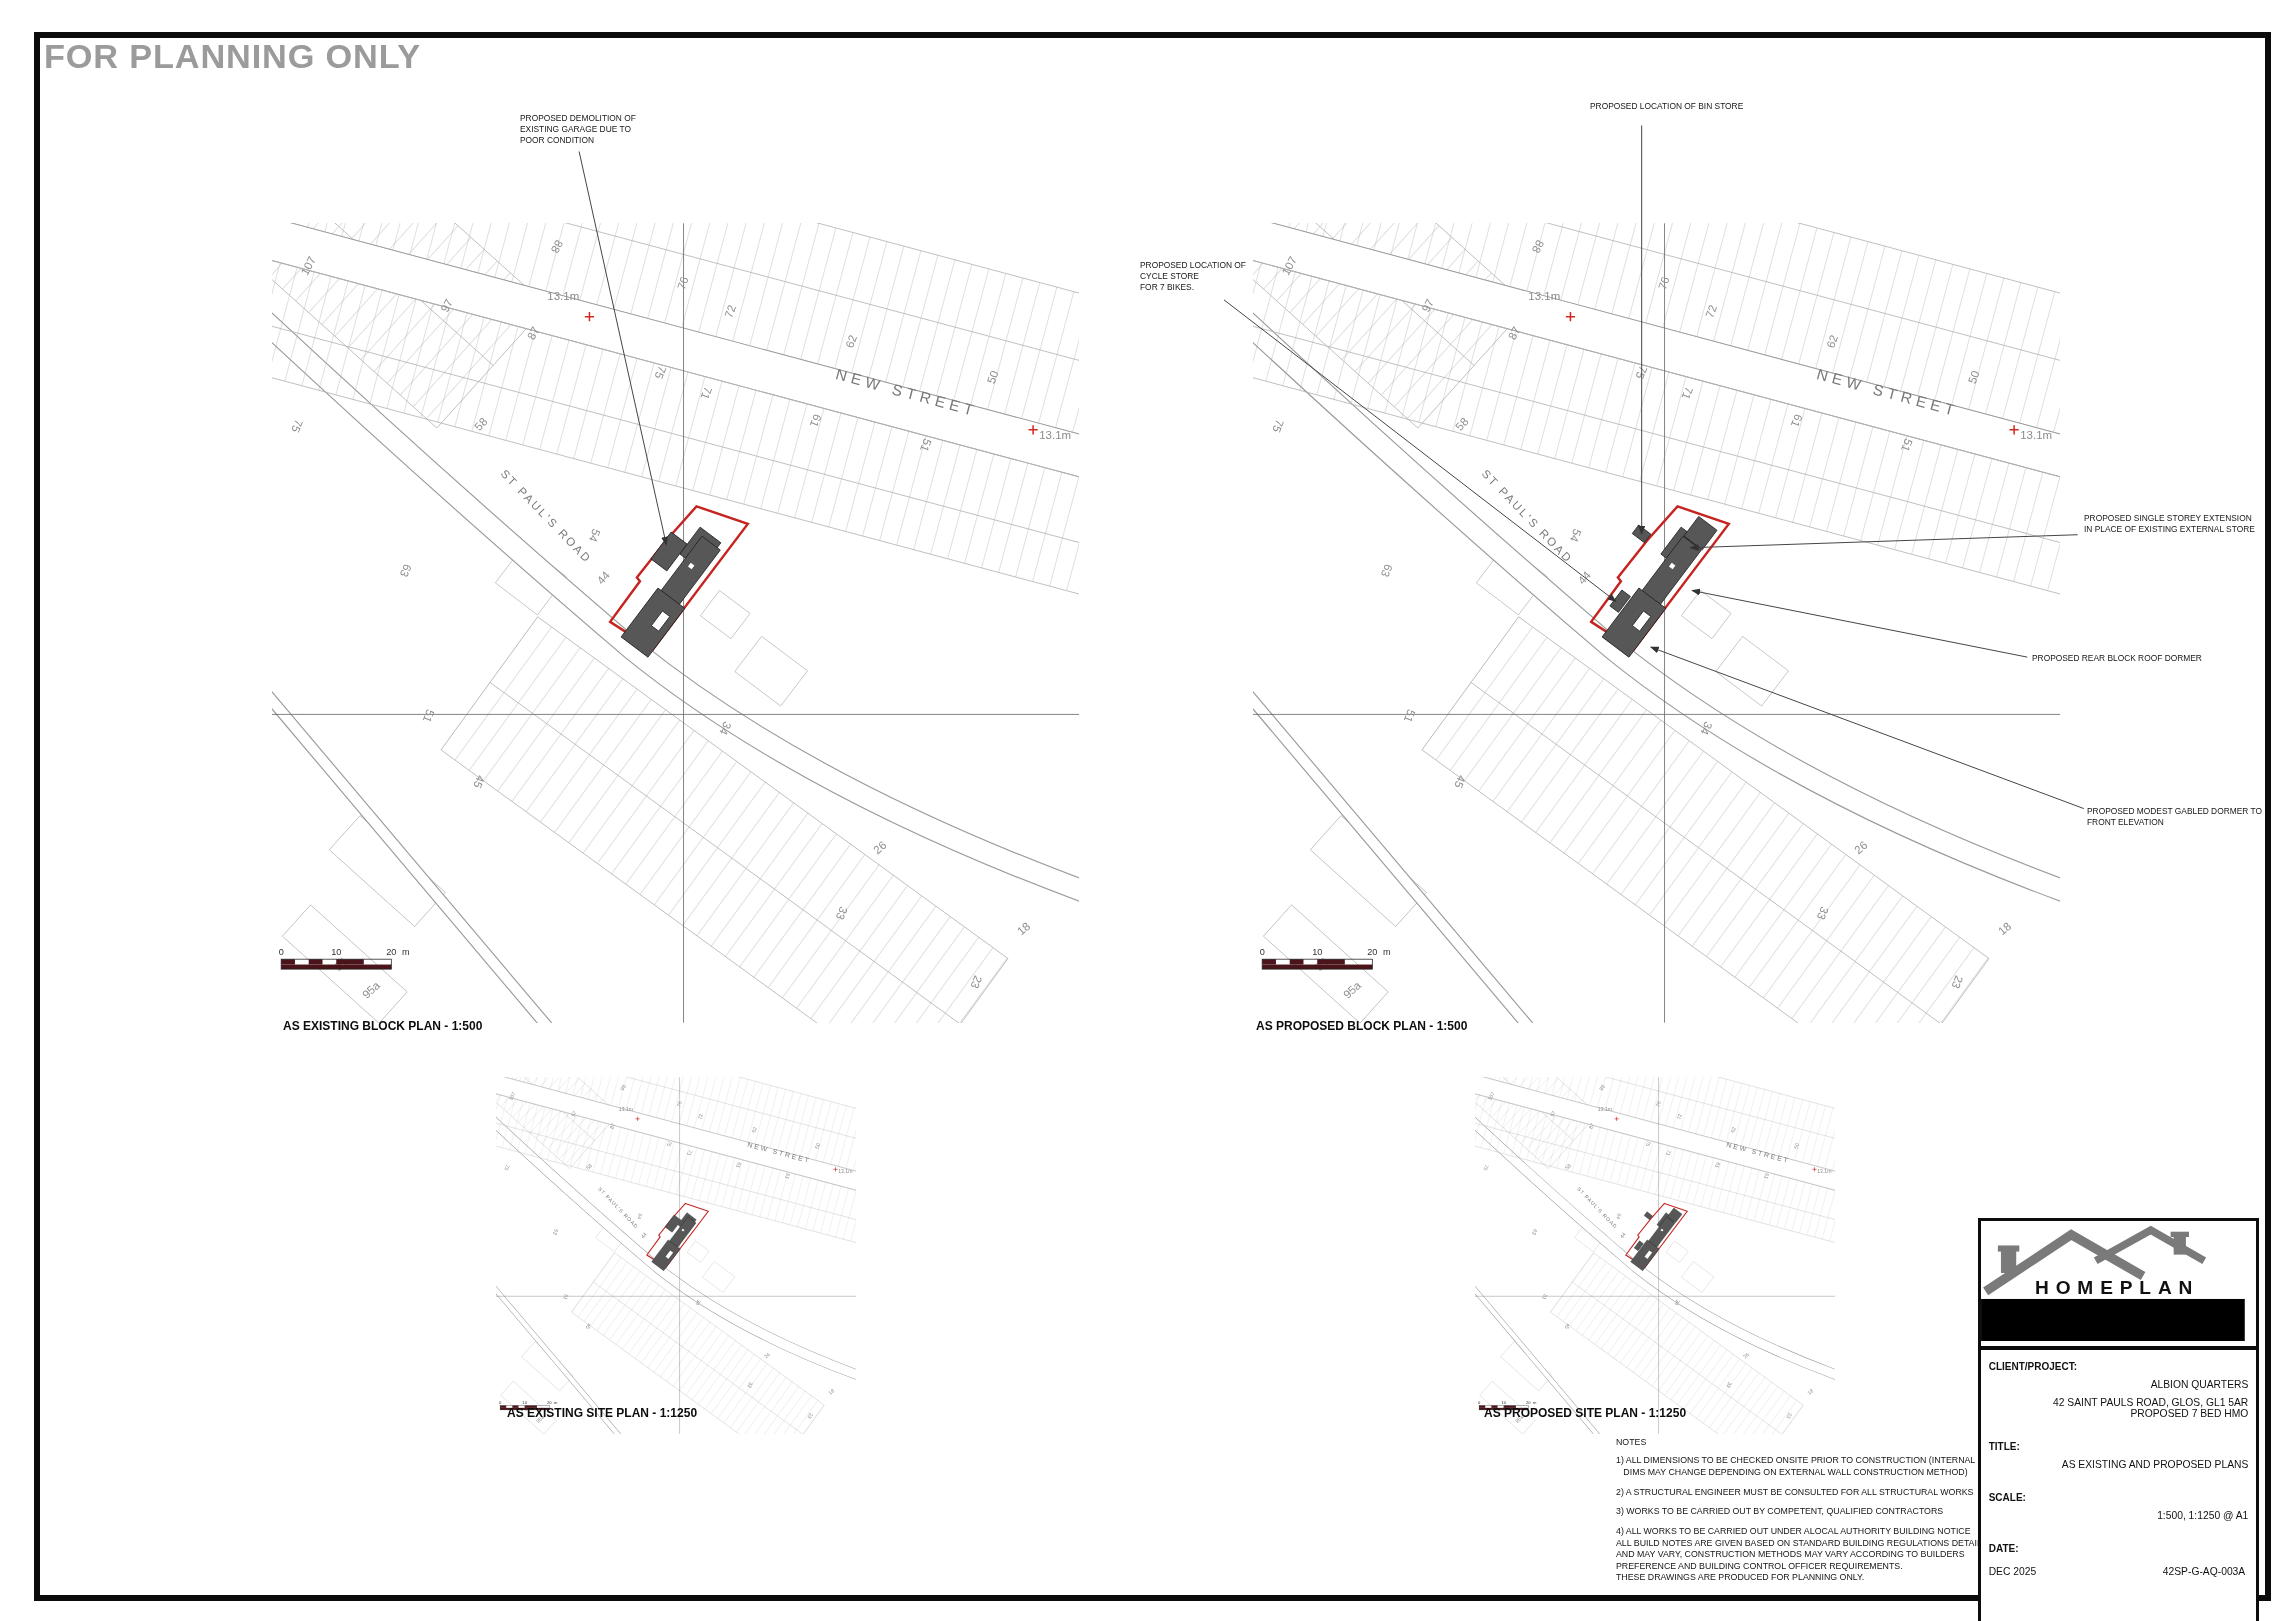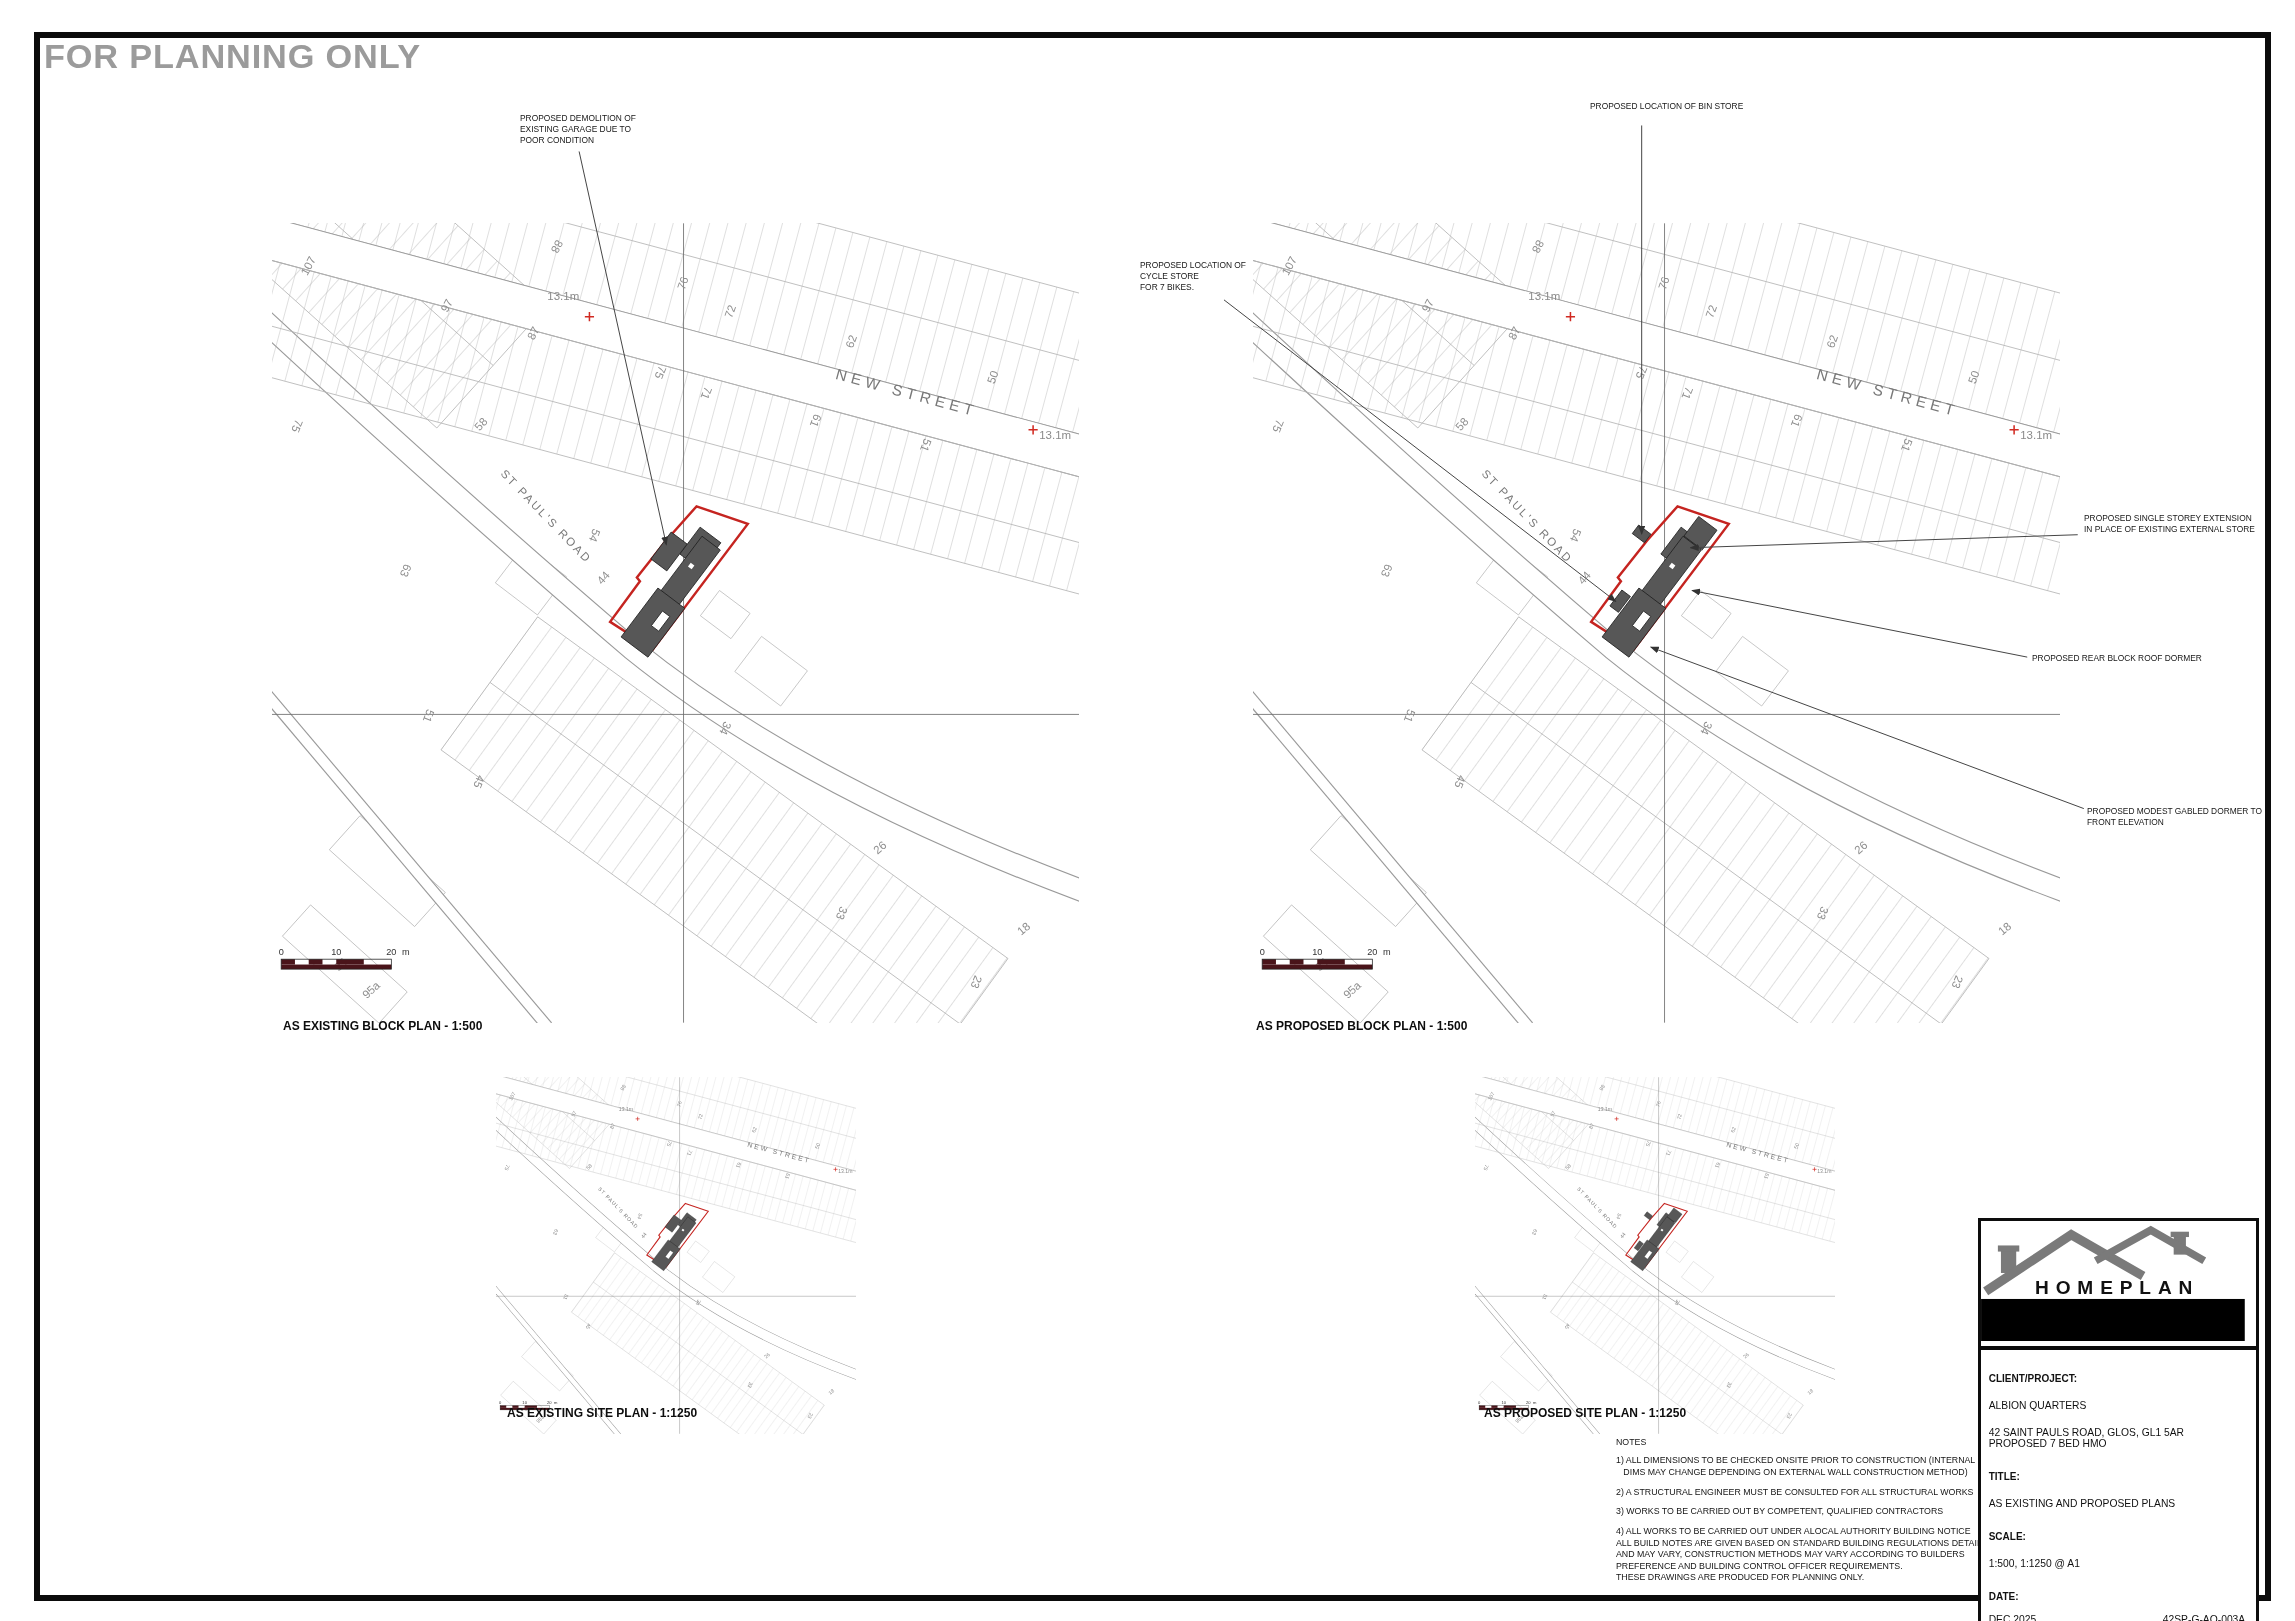--- a/index.html
+++ b/index.html
@@ -14,22 +14,22 @@
   .plan-label{position:absolute;font-size:12px;font-weight:bold;color:#0d0d0d;white-space:nowrap;}
   .pre{white-space:pre-line;}
   #notes{position:absolute;left:1616px;top:1437px;width:376px;font-size:8.8px;line-height:1.3;color:#141414;}
   #notes p{margin:0 0 8.4px 0;}
   #notes .nh{margin:0 0 7px 0;}
   
   #tblock{position:absolute;left:1978px;top:1218px;width:281px;height:409px;border:3.8px solid #0d0d0d;box-sizing:border-box;background:#fff;}
   #logo-sec{height:125px;border-bottom:4.6px solid #0d0d0d;position:relative;}
   #info-sec{padding:7.7px 7.7px 0 7.7px;font-size:10.3px;}
   #info-sec .lbl{font-weight:bold;font-size:10px;margin-top:22px;}
-  #info-sec .val{margin-top:16px;}
-  #info-sec .lbl:first-child{margin-top:15px;}
+  #info-sec .val{margin-top:7px;text-align:right;}
+  #info-sec .lbl:first-child{margin-top:3px;}
   #brow{display:flex;justify-content:space-between;margin-top:12.2px;padding-right:3.1px;}
   
   .band{fill:url(#strips);stroke:#b3b3b3;stroke-width:1;}
   .mapline{stroke:#b3b3b3;stroke-width:1;fill:none;}
   .roadedge{fill:#ffffff;stroke:#9a9a9a;stroke-width:1.2;}
   .hn{font-family:"Liberation Sans",sans-serif;font-size:15px;fill:#8f8f8f;text-anchor:middle;}
   .street{font-family:"Liberation Sans",sans-serif;font-size:20px;fill:#787878;letter-spacing:6px;text-anchor:middle;}
   .street2{font-family:"Liberation Sans",sans-serif;font-size:15px;fill:#787878;letter-spacing:3px;}
   .spot{font-family:"Liberation Sans",sans-serif;font-size:15px;fill:#8a8a8a;}
   .rc{stroke:#d12a22;stroke-width:2;fill:none;}

